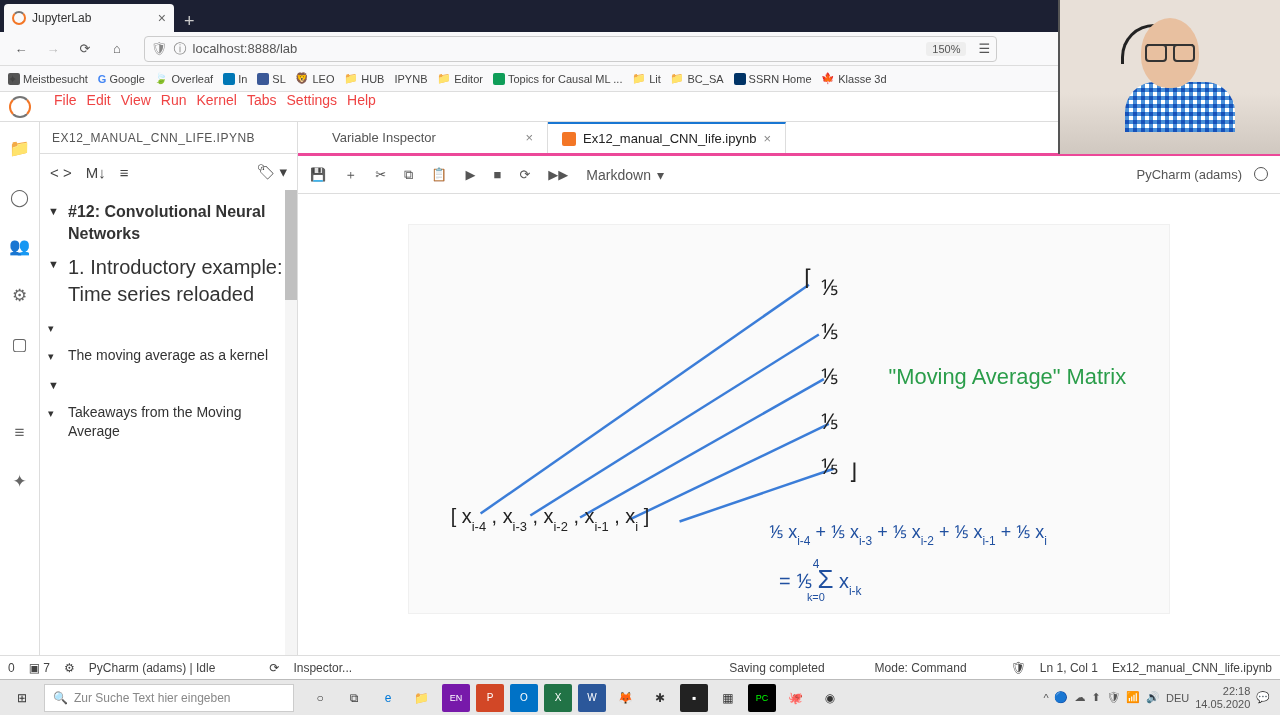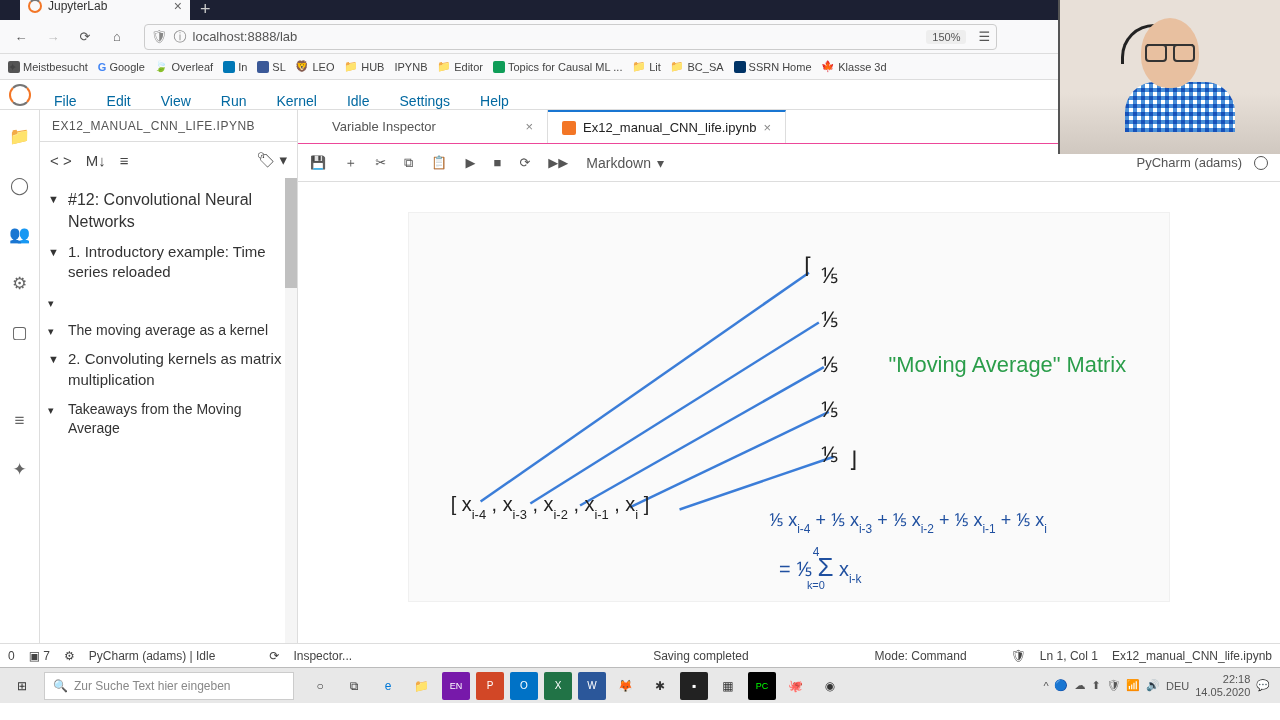--- a/index.html
+++ b/index.html
@@ -1,57 +1,57 @@
 <!DOCTYPE html>
 <html><head>
 <meta charset="utf-8">
 <style>
 *{box-sizing:border-box;margin:0;padding:0;font-family:-apple-system,BlinkMacSystemFont,"Segoe UI",Helvetica,Arial,sans-serif}
 body{width:1280px;height:720px;overflow:hidden;background:#fff;font-size:13px;color:#333}
-.browser-tabs{height:20px;background:#1c2033;display:flex;align-items:flex-end;padding-left:20px}
+.browser-tabs{height:32px;background:#1c2033;display:flex;align-items:flex-end;padding-left:4px}
 .tab{background:#f9f9fa;height:28px;min-width:170px;display:flex;align-items:center;padding:0 8px;border-radius:4px 4px 0 0;font-size:12px;gap:6px}
 .tab-fav{width:14px;height:14px;border:2px solid #f37626;border-radius:50%;border-top-color:#757575}
 .tab-close{margin-left:auto;color:#666;font-size:14px}
 .new-tab{color:#ccc;font-size:18px;padding:0 10px}
 .addr-bar{height:34px;background:#f9f9fa;display:flex;align-items:center;padding:0 8px;gap:6px;border-bottom:1px solid #ddd}
 .nav-btn{width:26px;height:26px;display:flex;align-items:center;justify-content:center;color:#555;border-radius:4px}
 .nav-btn.disabled{color:#bbb}
 .url-box{flex:1;height:26px;border:1px solid #ccc;border-radius:4px;display:flex;align-items:center;padding:0 6px;gap:6px;margin:0 170px 0 8px;font-size:13px;color:#555}
 .url-box .lock{color:#888}
 .url-zoom{background:#eee;border-radius:3px;padding:1px 6px;font-size:11px;margin-left:auto}
 .addr-icons{display:flex;gap:12px;color:#555;align-items:center;font-size:14px}
 .bookmarks{height:26px;background:#f9f9fa;display:flex;align-items:center;padding:0 8px;gap:10px;font-size:11px;color:#444;border-bottom:1px solid #ddd}
 .bm{display:flex;align-items:center;gap:3px;white-space:nowrap}
 .bm-ico{width:12px;height:12px;background:#888;border-radius:2px;display:inline-block}
 .jlab{display:flex;height:30px;border-bottom:1px solid #ddd}
 .jlab-logo{width:40px;display:flex;align-items:center;justify-content:center}
 .jlab-logo-sq{width:22px;height:22px;border:2px solid #f37626;border-radius:50%;border-top-color:#757575;border-bottom-color:#757575}
-.jlab-menu{display:flex;align-items:flex-end;gap:30px;padding-left:14px;font-size:14px;color:#0369a1}
+.jlab-menu{display:flex;align-items:flex-start;gap:10px;padding-left:14px;font-size:14px;color:#ef4444}
 .app-body{display:flex;height:533px}
 .activity{width:40px;background:#fff;border-right:1px solid #ddd;display:flex;flex-direction:column;align-items:center;padding-top:16px;gap:28px;color:#666;font-size:17px}
 .left-panel{width:258px;border-right:1px solid #ddd;display:flex;flex-direction:column}
 .lp-tab{height:32px;border-bottom:1px solid #ddd;display:flex;align-items:center;padding:0 12px;font-size:12px;letter-spacing:0.5px;color:#555}
 .lp-tools{height:36px;display:flex;align-items:center;padding:0 10px;gap:14px;color:#444;font-size:15px}
 .lp-tools .tag{margin-left:auto}
 .toc{flex:1;overflow:auto;padding:6px 4px;position:relative}
 .toc-item{display:flex;padding:5px 8px 5px 4px;gap:6px;font-size:14px;line-height:1.35;color:#333}
 .toc-caret{width:14px;flex-shrink:0;color:#333;font-size:11px;padding-top:3px}
-.h1{font-weight:400;font-size:16px}
-.h2{font-size:15px}
+.h1{font-weight:700;font-size:16px}
+.h2{font-size:20px}
 .scroll-stub{position:absolute;right:0;top:0;width:12px;height:100%;background:#f5f5f5}
 .scroll-thumb{position:absolute;right:0;top:0;width:12px;height:110px;background:#c0c0c0}
 .main{flex:1;display:flex;flex-direction:column}
-.doc-tabs{height:34px;display:flex;border-bottom:1px solid #ec4899}
+.doc-tabs{height:34px;display:flex;border-bottom:3px solid #ec4899}
 .dtab{padding:0 14px;display:flex;align-items:center;gap:7px;font-size:13px;border-right:1px solid #ddd;color:#555;min-width:140px}
 .dtab.active{border-top:2px solid #1976d2;color:#222}
 .dtab-close{color:#888}
 .dtab-ico{width:14px;height:14px;background:#f37626;border-radius:2px}
 .nb-toolbar{height:38px;display:flex;align-items:center;padding:0 12px;gap:18px;border-bottom:1px solid #ddd;color:#555}
 .cell-type{display:flex;align-items:flex-end;gap:6px;font-size:14px}
-.nb-right{margin-left:auto;display:flex;align-items:flex-end;gap:12px}
+.nb-right{margin-left:auto;display:flex;align-items:flex-start;gap:12px}
 .kernel-ind{width:14px;height:14px;border:1.5px solid #555;border-radius:50%}
 .nb-area{flex:1;background:#fff;position:relative;overflow:hidden}
 .cell-img{margin:30px 110px;height:390px;background:#fafafa;border:1px solid #f0f0f0;position:relative}
 .cell-img svg{width:100%;height:100%}
 .status-jlab{height:24px;border-top:1px solid #ddd;display:flex;align-items:center;padding:0 8px;gap:14px;font-size:12px;color:#444}
 .status-spacer{flex:1}
 .taskbar{height:36px;background:#e8e8e8;border-top:1px solid #bbb;display:flex;align-items:center;padding:0 4px;gap:4px;font-size:12px}
 .win-start{width:36px;height:28px;display:flex;align-items:center;justify-content:center;color:#333}
 .search-box{flex:0 0 250px;height:28px;background:#fff;border:1px solid #ccc;display:flex;align-items:center;padding:0 8px;gap:6px;color:#888}
 .tb-icons{display:flex;gap:6px;margin-left:8px;align-items:center}
@@ -163,21 +163,21 @@
 <div class="jlab">
   <div class="jlab-logo">
       <div class="jlab-logo-sq"></div>
     </div>
   <div class="jlab-menu">
     <span>File</span>
     <span>Edit</span>
     <span>View</span>
     <span>Run</span>
     <span>Kernel</span>
-    <span>Idle</span>
+    <span>Tabs</span>
     <span>Settings</span>
     <span>Help</span>
   </div>
 </div>
 
 <div class="app-body">
   <div class="activity">
     <span>📁</span>
     <span>◯</span>
     <span>👥</span>
@@ -206,21 +206,20 @@
         </div>
       <div class="toc-item">
           <span class="toc-caret">▾</span>
         </div>
       <div class="toc-item">
           <span class="toc-caret">▾</span>
           <span>The moving average as a kernel</span>
         </div>
       <div class="toc-item">
           <span class="toc-caret">▼</span>
-          <span class="h2">2. Convoluting kernels as matrix multiplication</span>
         </div>
       <div class="toc-item">
           <span class="toc-caret">▾</span>
           <span>Takeaways from the Moving Average</span>
         </div>
       <div class="scroll-stub"></div>
       <div class="scroll-thumb"></div>
     </div>
   </div>
 
@@ -289,21 +288,21 @@
 
 <div class="status-jlab">
   <span>0</span>
   <span>▣ <span>7</span></span>
   <span>⚙</span>
   <span>PyCharm (adams) | Idle</span>
   <span style="margin-left:40px">⟳</span>
   <span>Inspector...</span>
   <span class="status-spacer"></span>
   <span>Saving completed</span>
-  <span style="margin-left:112px">Mode: Command</span>
+  <span style="margin-left:36px">Mode: Command</span>
   <span style="margin-left:30px">🛡</span>
   <span>Ln 1, Col 1</span>
   <span>Ex12_manual_CNN_life.ipynb</span>
 </div>
 
 <div class="taskbar">
   <div class="win-start">⊞</div>
   <div class="search-box">
     <span>🔍</span>
     <span>Zur Suche Text hier eingeben</span>

